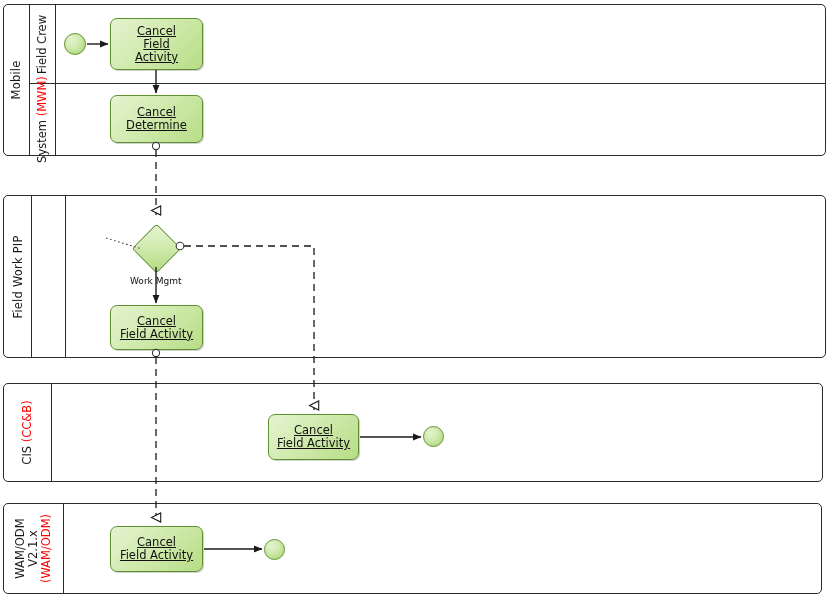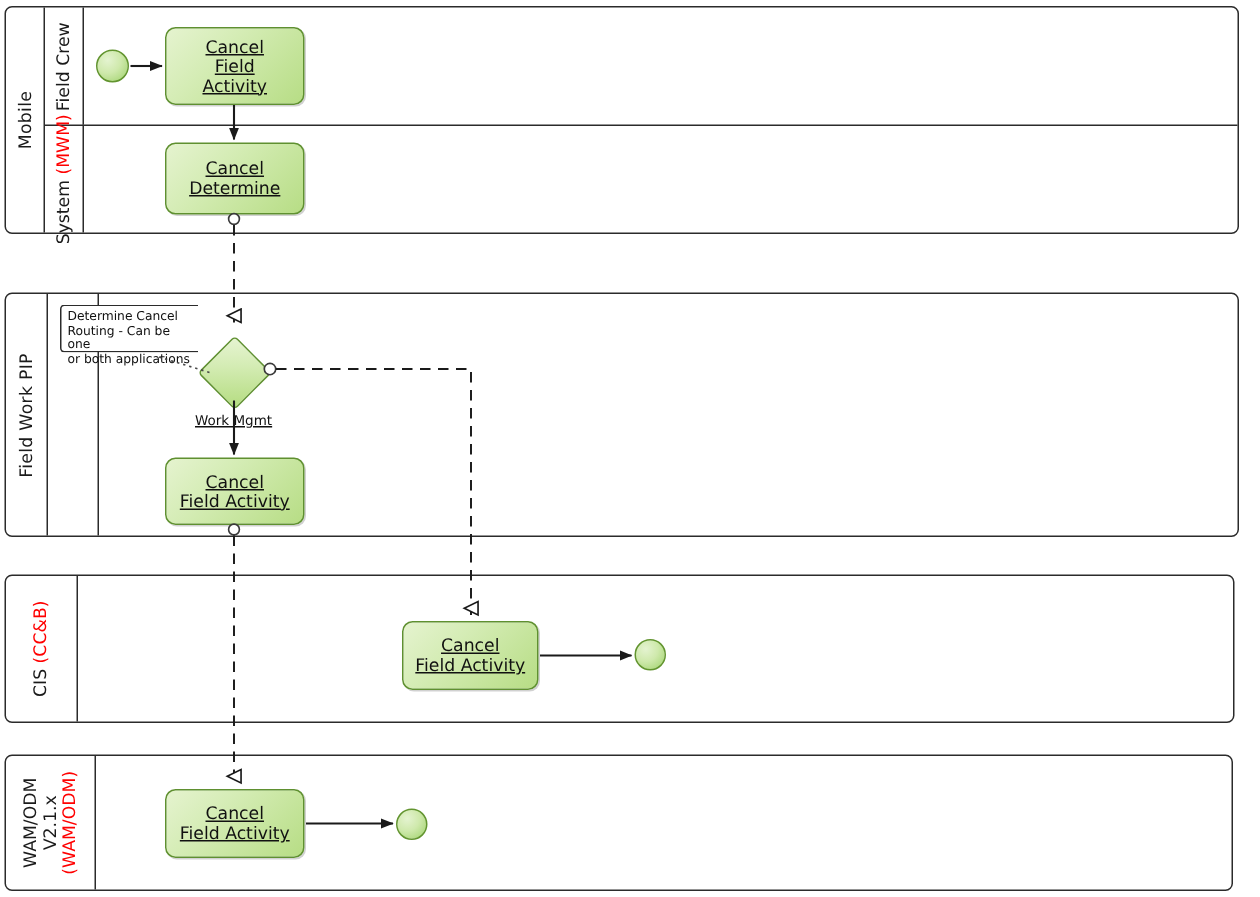--- a/index.html
+++ b/index.html
@@ -171,31 +171,26 @@
   </div>
 
   <div class="pool" style="left:3px; top:195px; width:823px; height:163px;">
     <div class="pool-header" style="width:28px; height:100%;">
       <span class="vtext red">Field Work PIP</span>
     </div>
 
     <div style="position:absolute; left:61px; top:0; width:0; height:100%; border-left:1.2px solid #2b2b2b;"></div>
   </div>
 
-  <div class="annotation" style="left:40px; top:203px; width:92px; height:32px;">
-    <span>Determine Cancel</span><br>
-    <span>Routing - Can be one</span><br>
-    <span>or both applications</span>
-  </div>
 
   <div class="gateway" style="left:139px; top:231px; width:35px; height:35px;">
     <div class="diamond"></div>
   </div>
 
-  <div class="flow-label" style="left:128px; top:276px;text-decoration:underline;">Work Mgmt</div>
+  <div class="flow-label" style="left:128px; top:276px;">Work Mgmt</div>
 
   <div class="task" style="left:110px; top:305px; width:93px; height:45px;">
     <span>
       <span>Cancel</span><br>
       <span>Field Activity</span>
     </span>
   </div>
 
   <div class="pool" style="left:3px; top:383px; width:820px; height:99px;">
     <div class="lane-header" style="left:0px; top:0px; width:48px; height:100%;">

